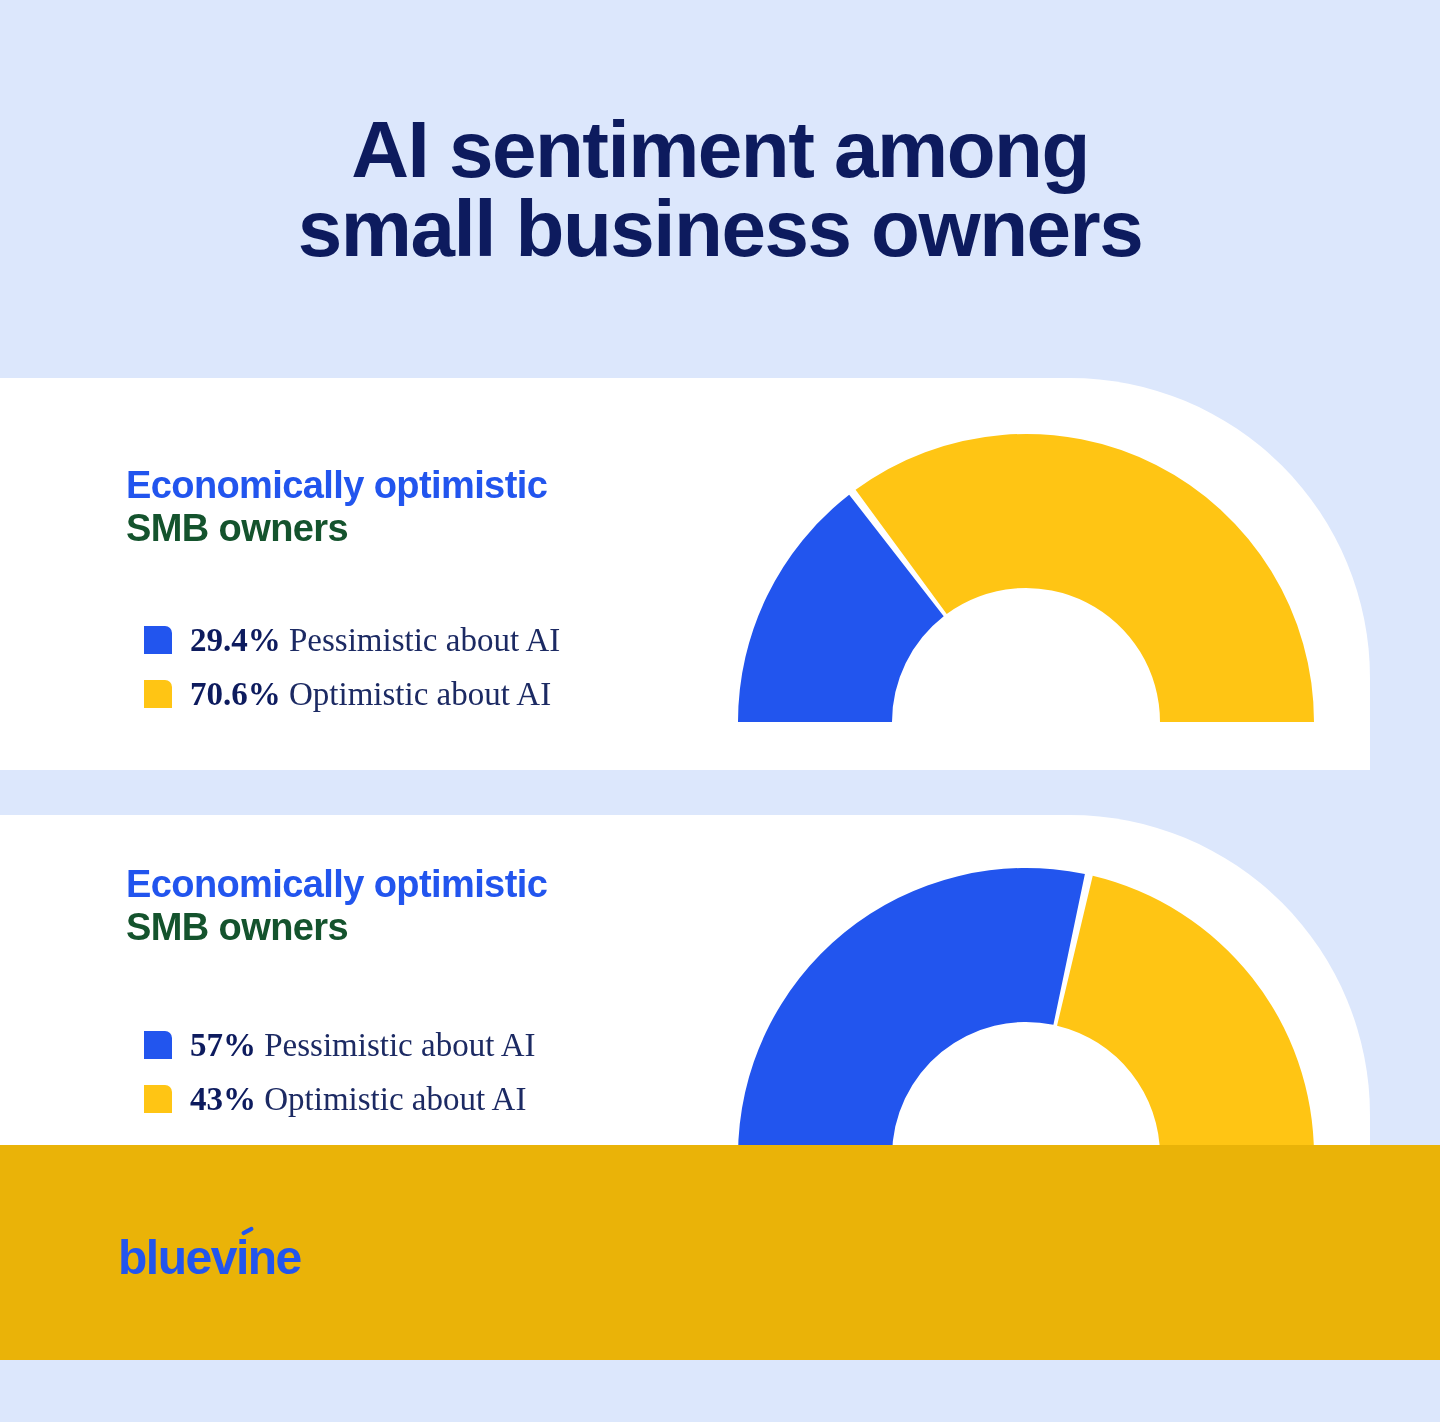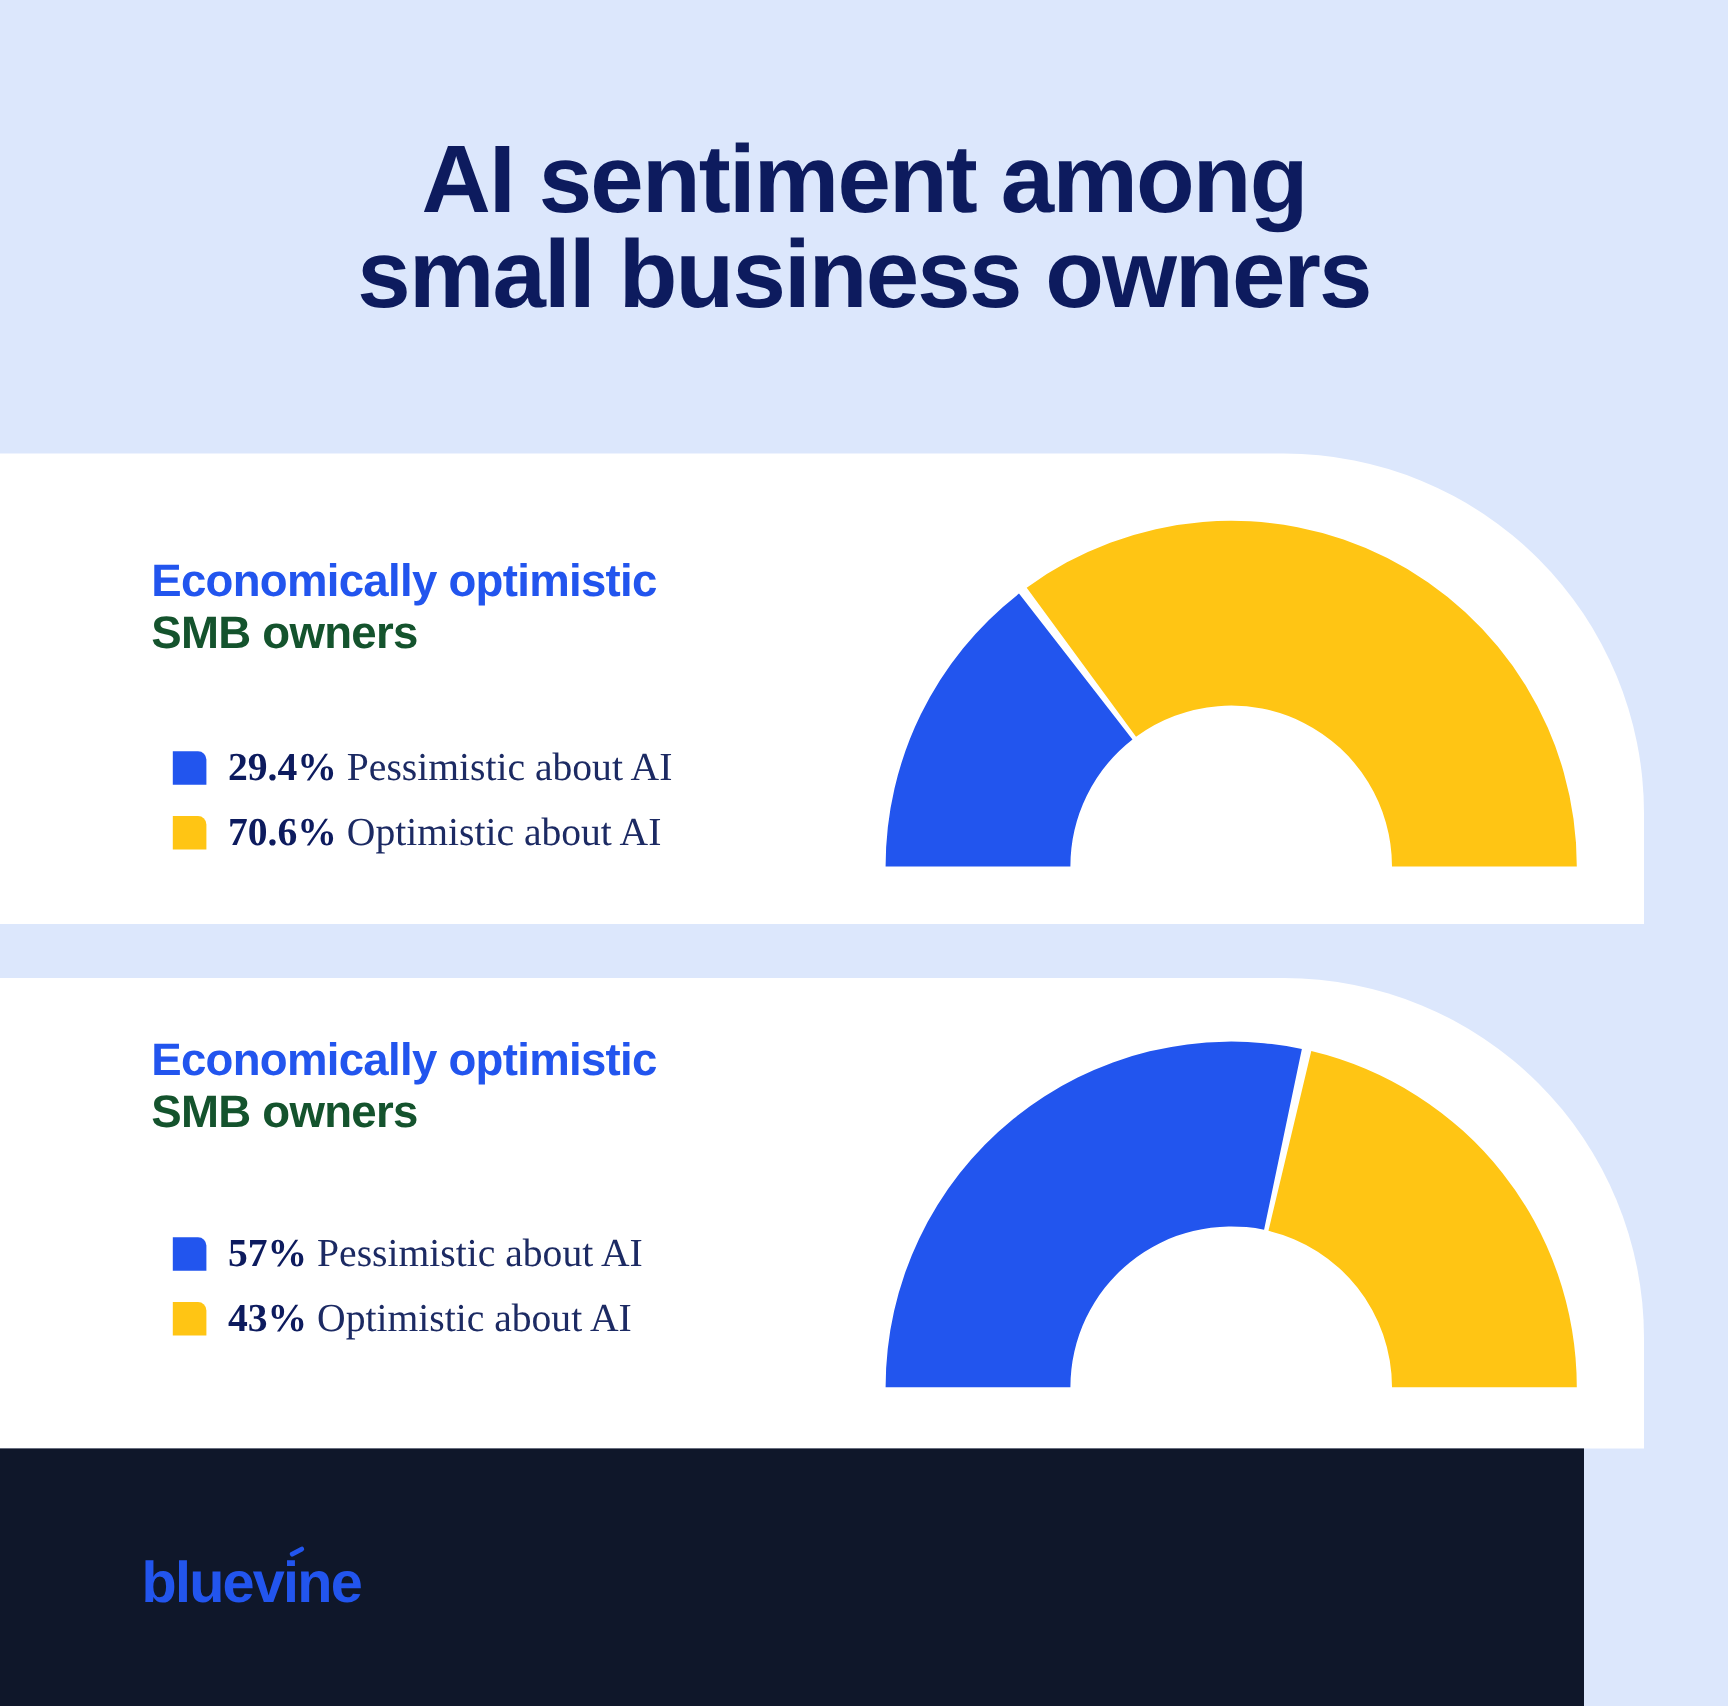--- a/index.html
+++ b/index.html
@@ -88,23 +88,23 @@
     left:737px;
     width:578px;
     height:290px;
   }
   #card-1 .gauge{ top:55px; }
   #card-2 .gauge{ top:52px; }
   .gauge svg{ display:block; width:578px; height:290px; }
 
   
   .footer{
-    position:absolute; left:0; top:1207px;
-    width:1320px; height:215px;
-    background:#0f172a;
+    position:absolute; left:0; top:1145px;
+    width:1440px; height:215px;
+    background:#eab308;
   }
   .logo{
     position:absolute; left:118px; top:85px;
     font-family:"Liberation Sans", sans-serif;
     font-size:48px;
     font-weight:700;
     color:#2255ee;
     letter-spacing:-1.5px;
   }
   .logo .acc{ position:relative; }

